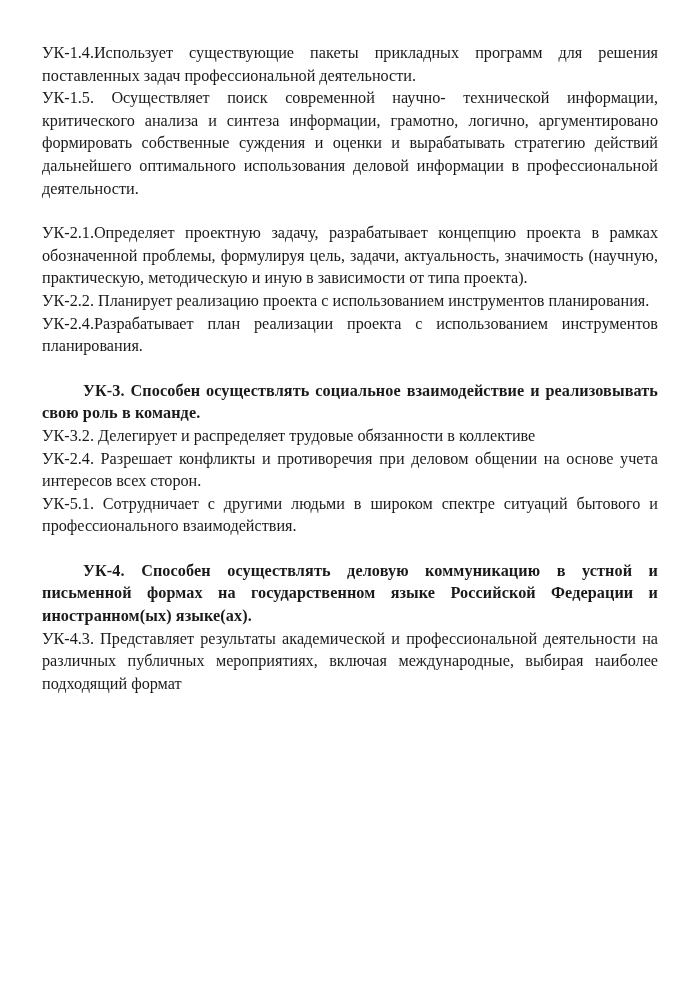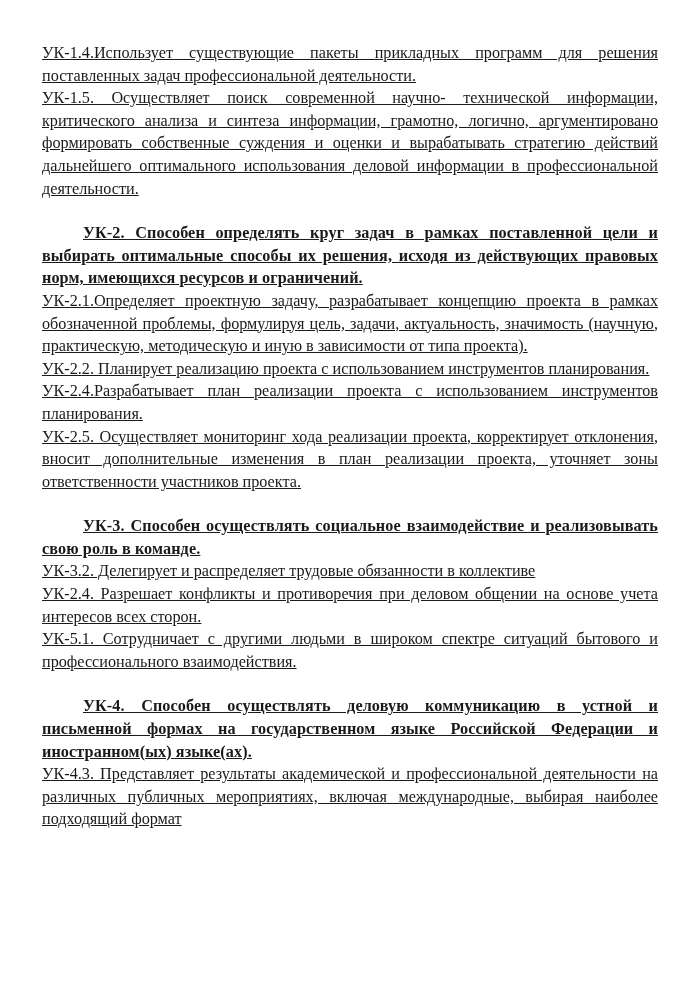--- a/index.html
+++ b/index.html
@@ -18,21 +18,20 @@
     .page {
       position: absolute;
       left: 42px;
       top: 42px;
       width: 616px;
       font-size: 16.2px;
       line-height: 22.6px;
     }
     .section {
       margin: 0 0 22px 0;
-      text-decoration: underline;
     }
     .heading {
       font-weight: bold;
       text-align: justify;
       text-indent: 41px;
       margin: 0;
       letter-spacing: 0.1px;
     }
     .item {
       text-align: justify;
@@ -46,25 +45,23 @@
 <body>
 
 <div class="page">
 
   <div class="section">
     <p class="item">УК-1.4.Использует существующие пакеты прикладных программ для решения поставленных задач профессиональной деятельности.</p>
     <p class="item">УК-1.5. Осуществляет поиск современной научно- технической информации, критического анализа и синтеза информации, грамотно, логично, аргументировано формировать собственные суждения и оценки и вырабатывать стратегию действий дальнейшего оптимального использования деловой информации в профессиональной деятельности.</p>
   </div>
 
   <div class="section">
-    <p class="heading">УК-2. Способен определять круг задач в рамках поставленной цели и выбирать оптимальные способы их решения, исходя из действующих правовых норм, имеющихся ресурсов и ограничений.</p>
     <p class="item">УК-2.1.Определяет проектную задачу, разрабатывает концепцию проекта в рамках обозначенной проблемы, формулируя цель, задачи, актуальность, значимость (научную, практическую, методическую и иную в зависимости от типа проекта).</p>
     <p class="item">УК-2.2. Планирует реализацию проекта с использованием инструментов планирования.</p>
     <p class="item">УК-2.4.Разрабатывает план реализации проекта с использованием инструментов планирования.</p>
-    <p class="item">УК-2.5. Осуществляет мониторинг хода реализации проекта, корректирует отклонения, вносит дополнительные изменения в план реализации проекта, уточняет зоны ответственности участников проекта.</p>
   </div>
 
   <div class="section">
     <p class="heading">УК-3. Способен осуществлять социальное взаимодействие и реализовывать свою роль в команде.</p>
     <p class="item">УК-3.2. Делегирует и распределяет трудовые обязанности в коллективе</p>
     <p class="item">УК-2.4. Разрешает конфликты и противоречия при деловом общении на основе учета интересов всех сторон.</p>
     <p class="item">УК-5.1. Сотрудничает с другими людьми в широком спектре ситуаций бытового и профессионального взаимодействия.</p>
   </div>
 
   <div class="section">

